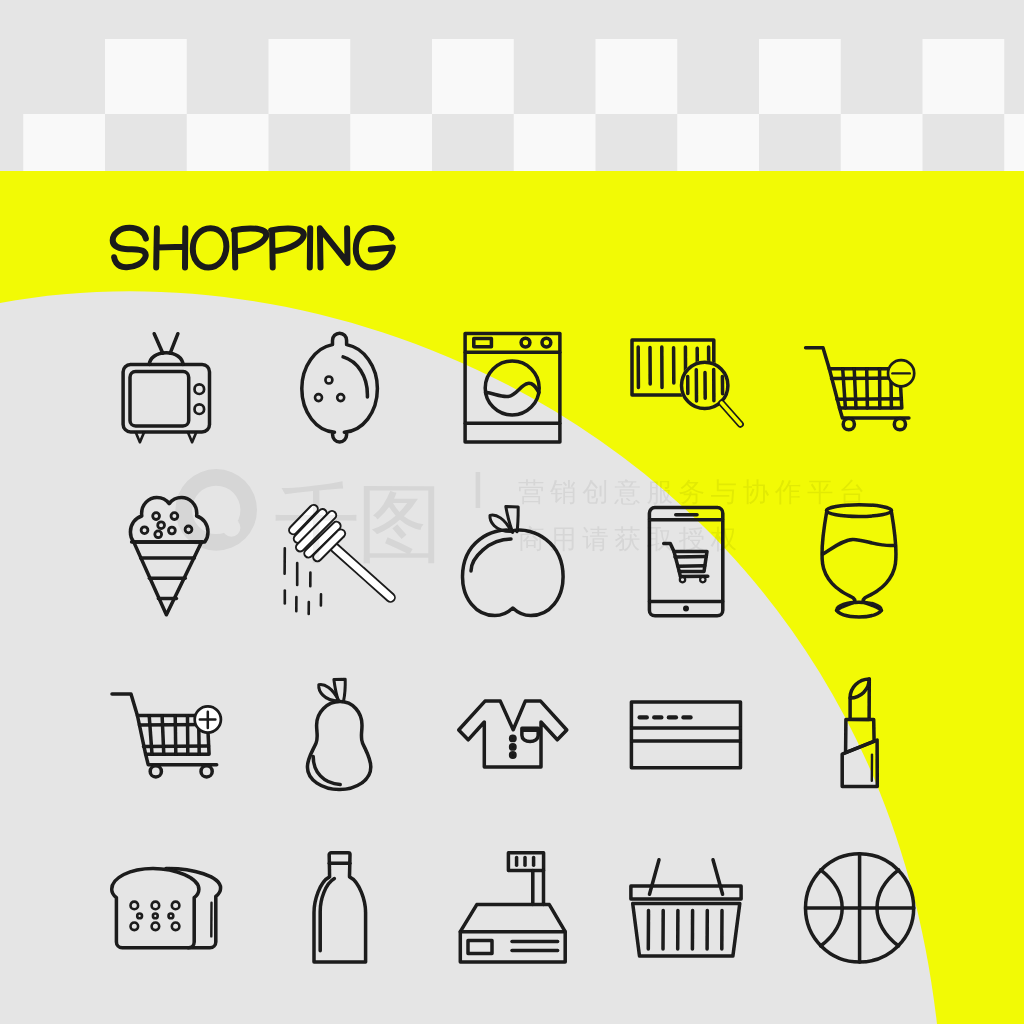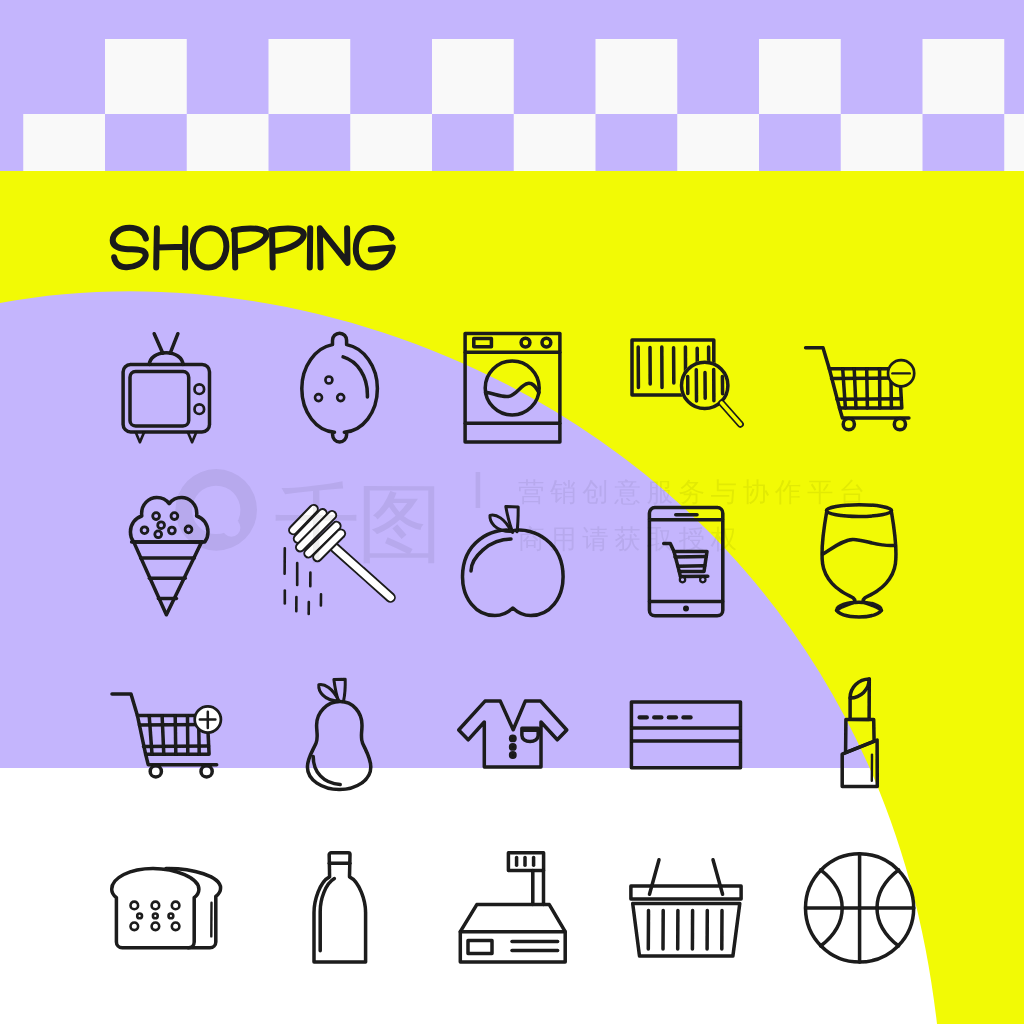--- a/index.html
+++ b/index.html
@@ -1,17 +1,17 @@
 <!DOCTYPE html>
 <html><head>
 <meta charset="utf-8">
 <style>
   html,body{margin:0;padding:0;background:#fff;}
   body{width:1024px;height:1024px;overflow:hidden;font-family:"Liberation Sans",sans-serif;}
-  #stage{position:relative;width:1024px;height:768px;background:#c4b5fd;}
+  #stage{position:relative;width:1024px;height:1024px;background:#e5e5e5;}
   #stage > svg{position:absolute;left:0;top:0;display:block;}
   .ink{fill:none;stroke:#1a1a1a;stroke-linecap:round;stroke-linejoin:round;}
 </style>
 </head>
 <body>
 
 <div id="stage">
 
   <svg width="1024" height="1024" viewBox="0 0 1024 1024">
     <g>

